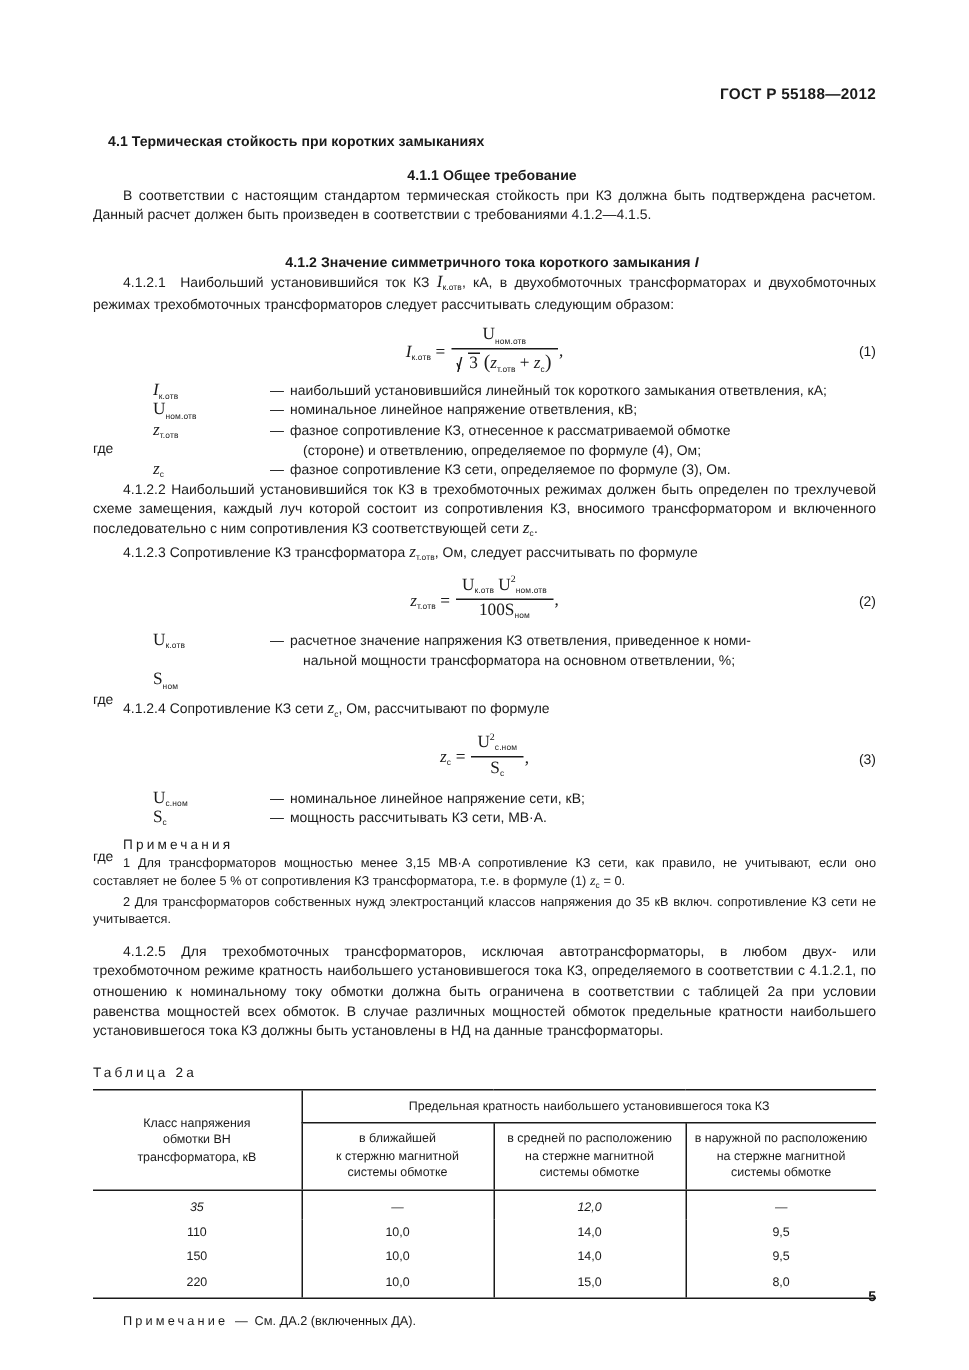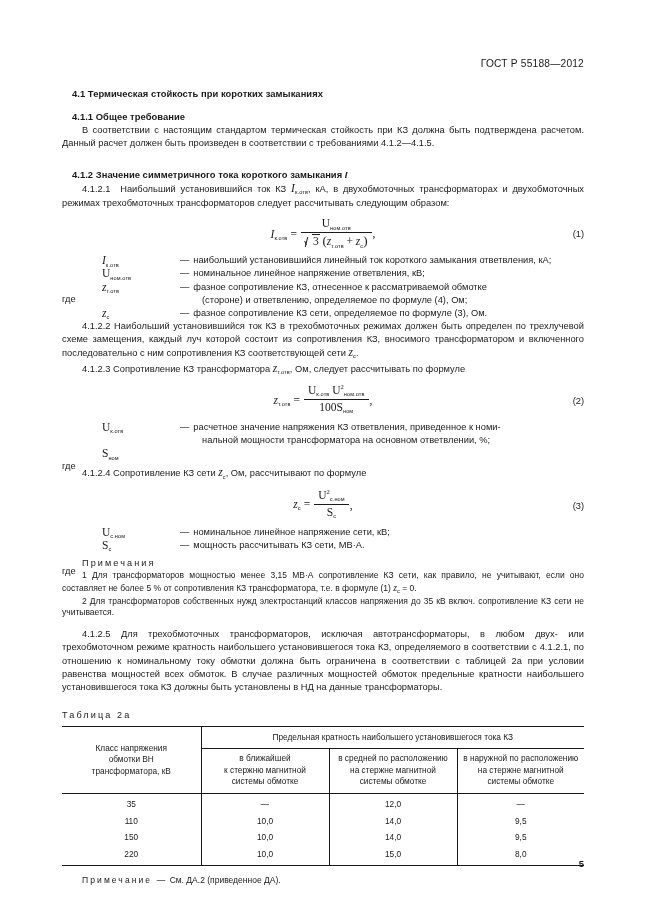--- a/index.html
+++ b/index.html
@@ -22,21 +22,21 @@
     height: 913px;
     overflow: hidden;
   }
 
   
   .header {
     position: absolute;
     top: 58px;
     right: 62px;
     font-size: 10.2px;
-    font-weight: normal;
+    font-weight: bold;
     letter-spacing: .2px;
     padding-left: 21px;
   }
 
   
   .content {
     position: absolute;
     left: 62px;
     top: 88px;
     width: 522px;
@@ -46,20 +46,21 @@
     font-size: 9.4px;
     font-weight: bold;
     margin: 0 0 11px 10px;
     letter-spacing: .05px;
   }
   h3.sec {
     font-size: 9.4px;
     font-weight: bold;
     margin: 12px 0 2px 10px;
     letter-spacing: .05px;
+    text-align: center;
   }
   h3.sec .ital { font-style: italic; font-weight: bold; }
 
   p.body {
     font-size: 9.3px;
     line-height: 13.1px;
     margin: 0 0 1px 0;
     text-align: justify;
     text-justify: inter-word;
     text-indent: 20px;
@@ -249,21 +250,21 @@
     line-height: 11.4px;
   }
   .t-top { border-top: 1.3px solid #1a1a1a !important; }
   .t-bot { border-bottom: 1.3px solid #1a1a1a !important; }
   .t-thin-bot { border-bottom: .9px solid #1a1a1a !important; }
   .t-left { border-left: .9px solid #1a1a1a !important; }
   .hdr-span { padding: 5px 2px 5px 2px !important; }
   .hdr-sub { padding: 4px 3px 6px 3px !important; }
   .hdr-first { padding: 4px 3px 4px 3px !important; }
   td.cell { padding: 2.5px 2px !important; }
-  td.cell-first { padding-top: 5px !important; }
+  td.cell-first { padding-top: 5px !important; font-style: italic; }
   td.cell-last { padding-bottom: 5px !important; }
 
   .table-note {
     font-size: 8.5px;
     letter-spacing: 2.1px;
     margin: 9px 0 0 20px;
   }
   .table-note .nn { letter-spacing: 0; }
 
   
@@ -442,18 +443,18 @@
         </tr>
         <tr>
           <td class="cell cell-last t-bot">220</td>
           <td class="cell cell-last t-bot t-left">10,0</td>
           <td class="cell cell-last t-bot t-left">15,0</td>
           <td class="cell cell-last t-bot t-left">8,0</td>
         </tr>
       </tbody>
     </table>
 
-    <div class="table-note"><span>Примечание</span> <span class="nn">—</span> <span class="nn">См. ДА.2 (приведенное ДА).</span></div>
+    <div class="table-note"><span>Примечание</span> <span class="nn">—</span> <span class="nn">См. ДА.2 (включенных ДА).</span></div>
 
   </div>
 
   <div class="pageno">5</div>
 </div>
 
 </body></html>

